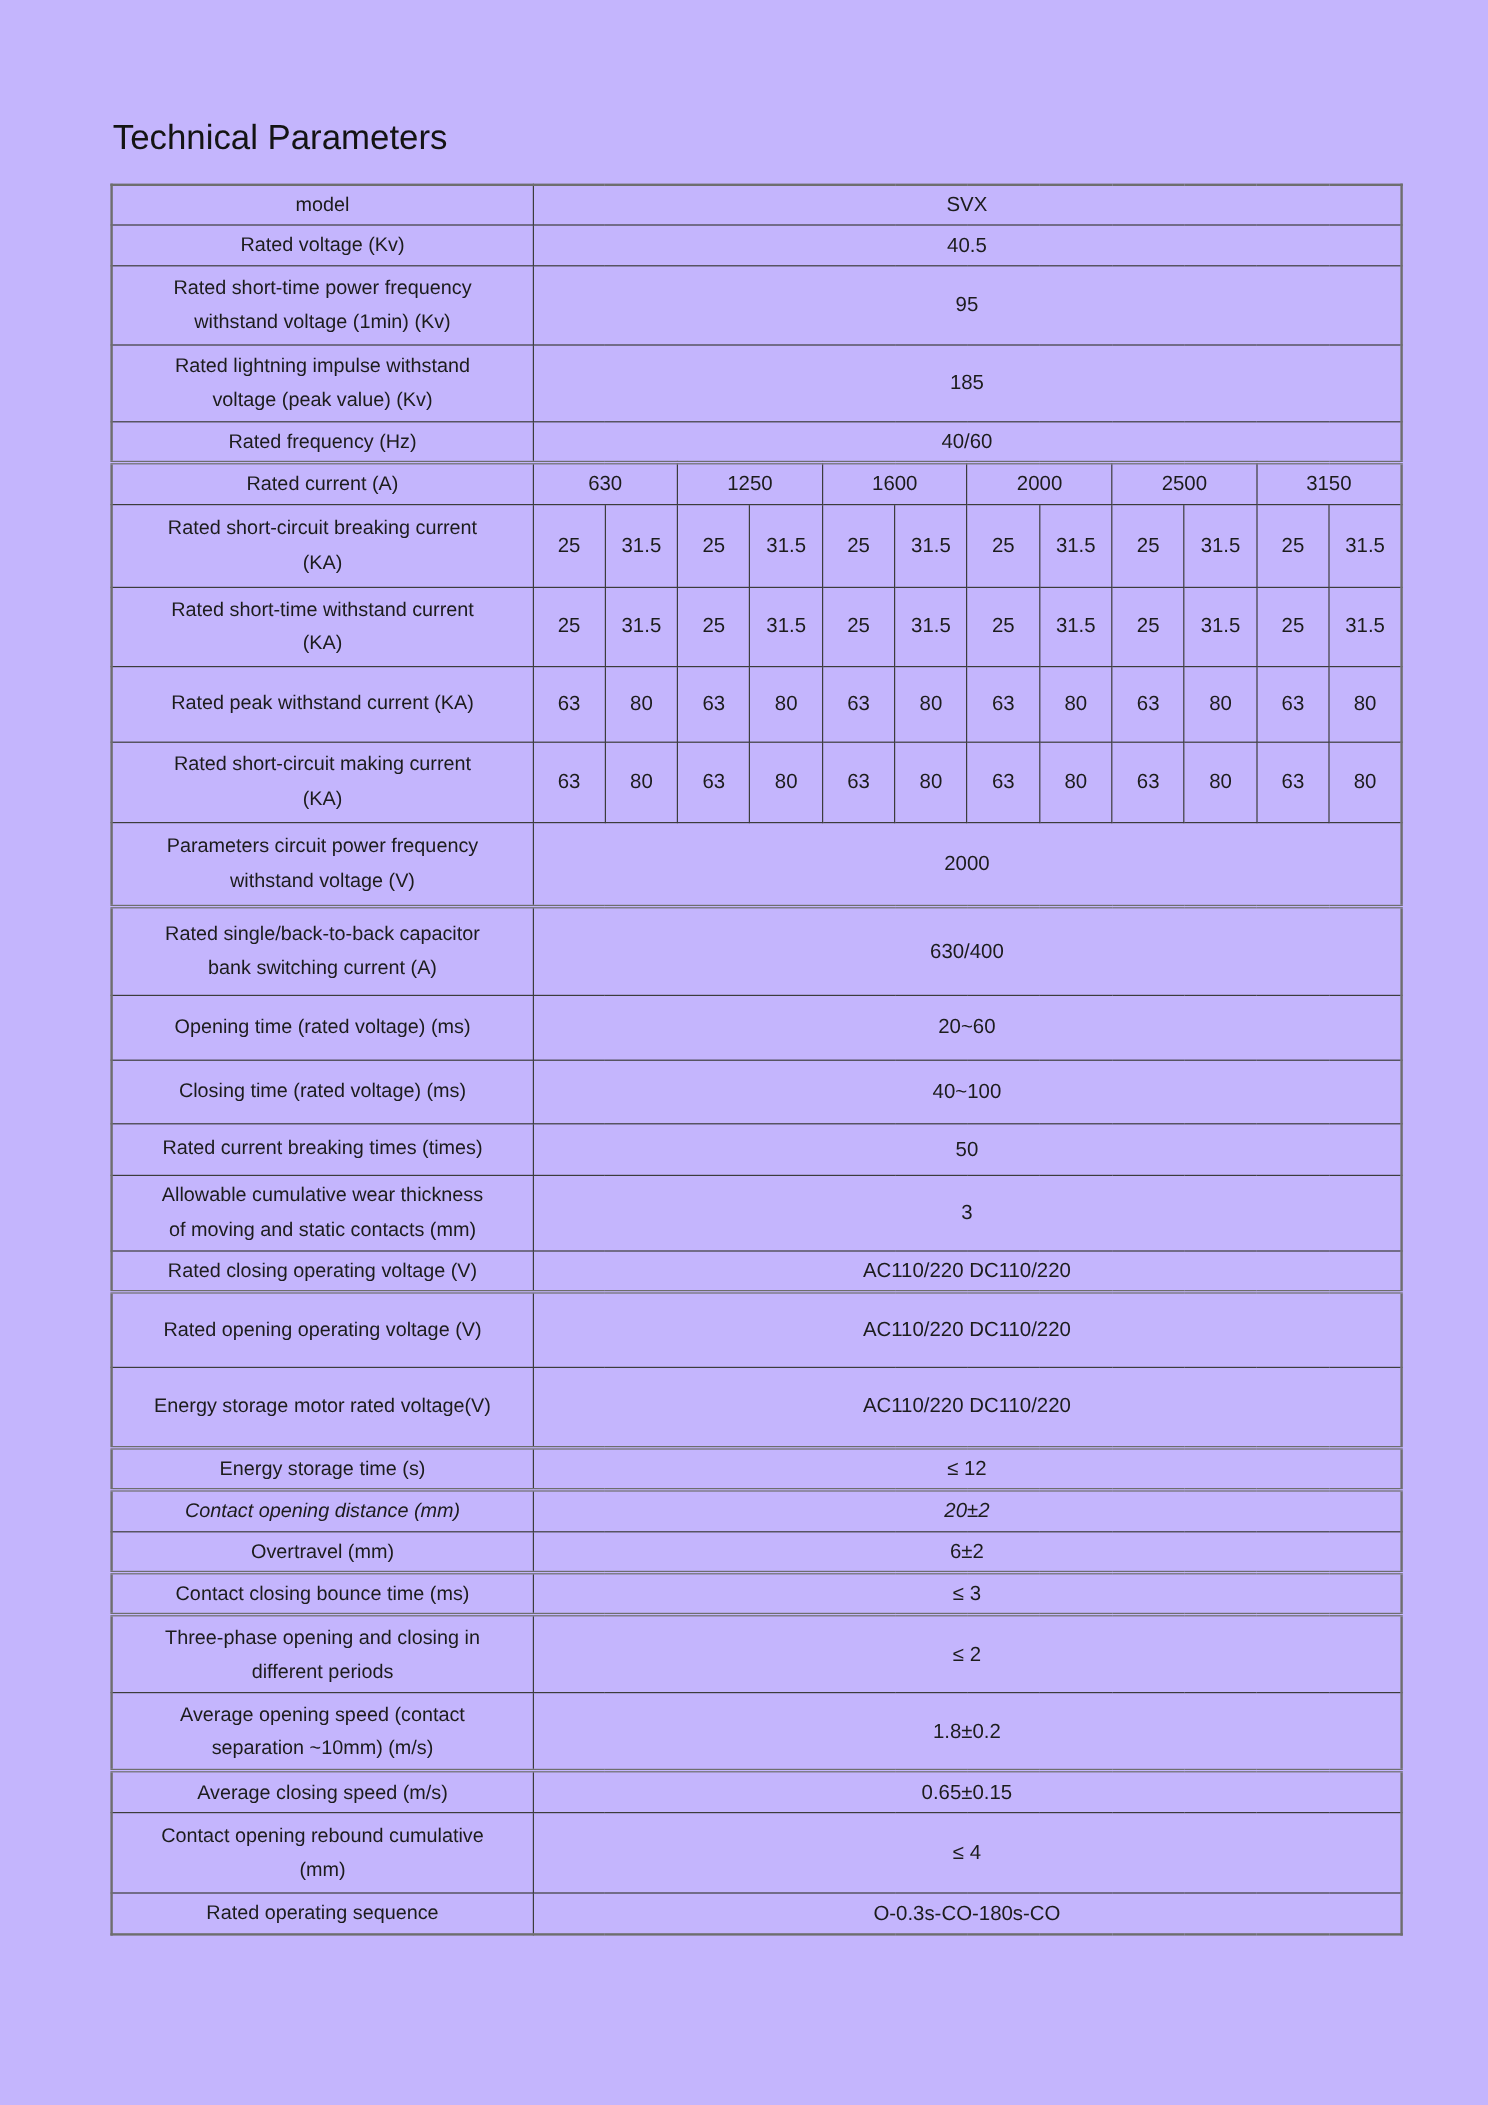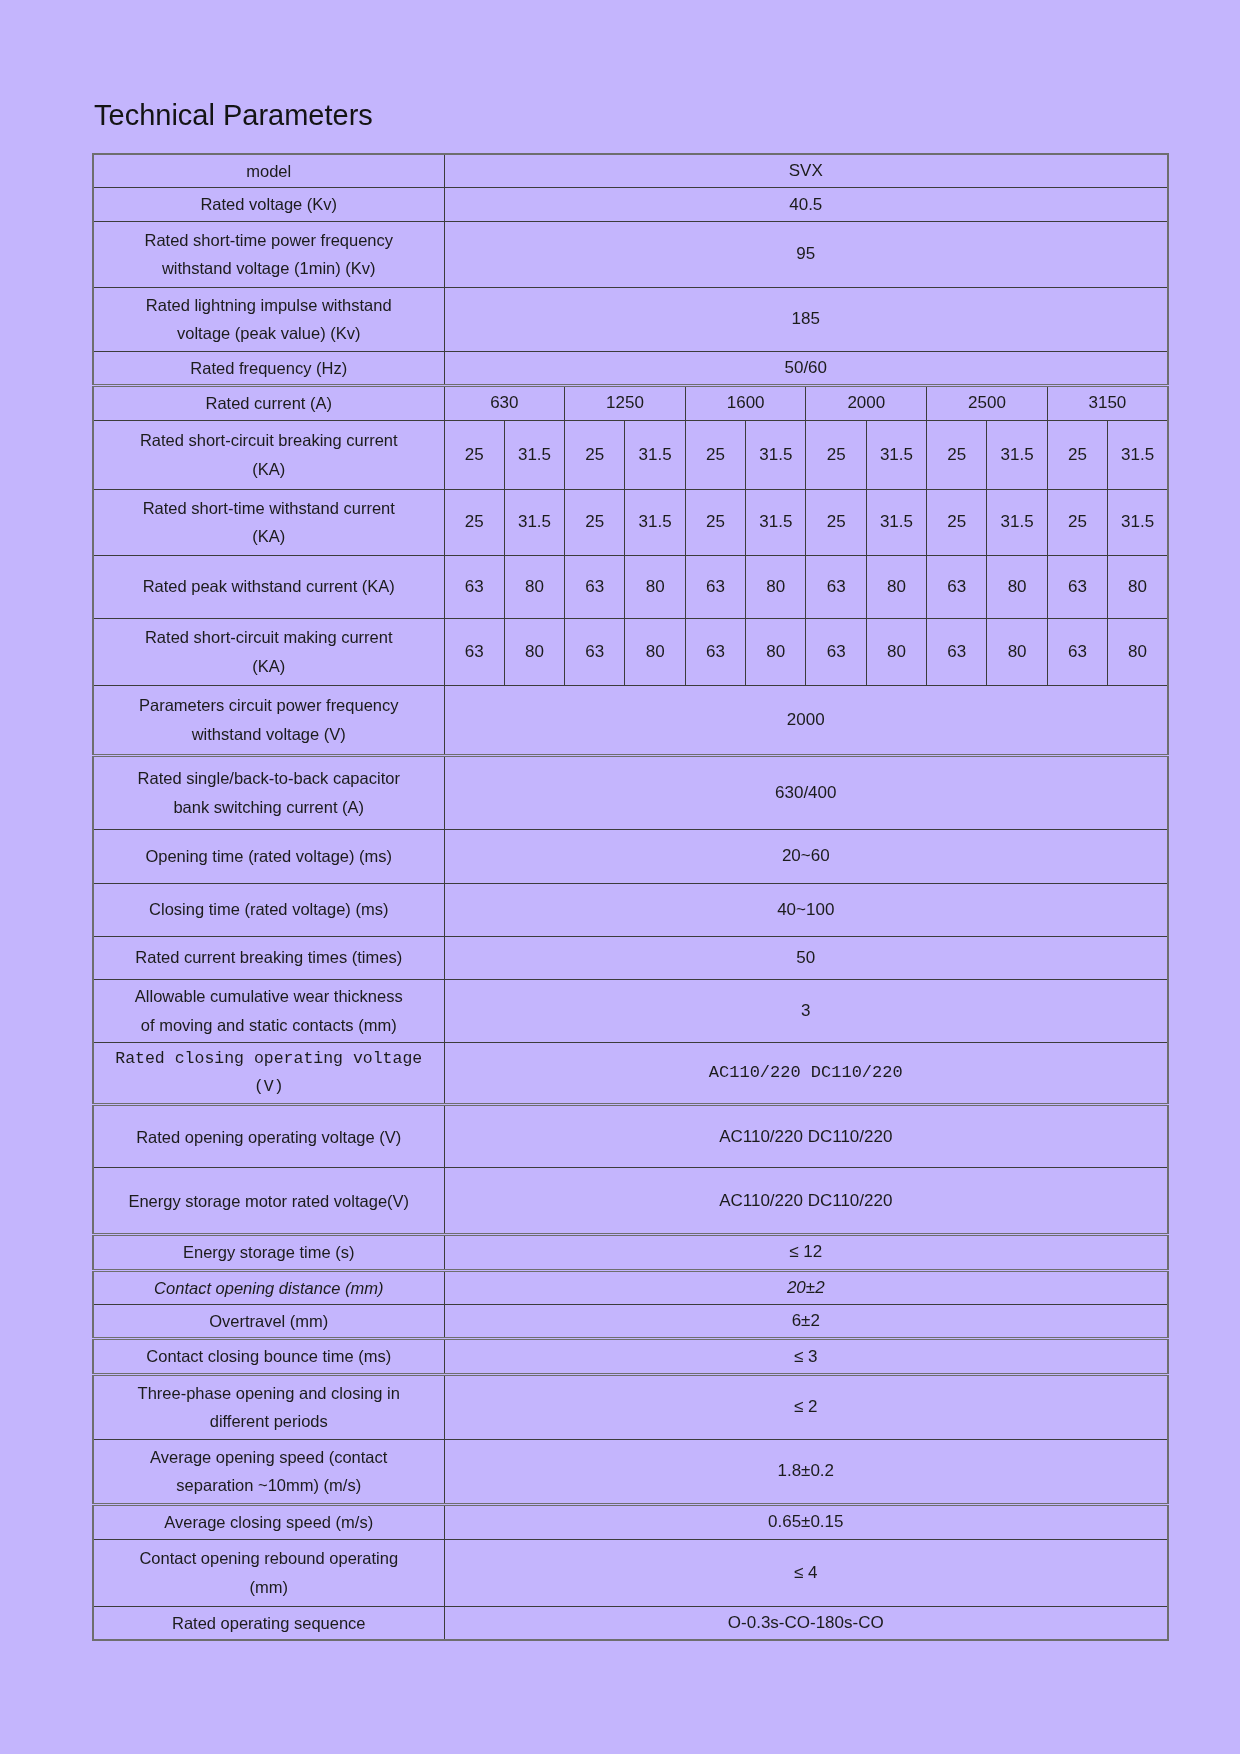--- a/index.html
+++ b/index.html
@@ -85,21 +85,21 @@
 withstand voltage (1min) (Kv)</td>
           <td colspan="12" class="value-cell">95</td>
         </tr>
         <tr style="height: 64px;">
           <td class="label-cell">Rated lightning impulse withstand
 voltage (peak value) (Kv)</td>
           <td colspan="12" class="value-cell">185</td>
         </tr>
         <tr class="thick-after" style="height: 32px;">
           <td class="label-cell">Rated frequency (Hz)</td>
-          <td colspan="12" class="value-cell">50/60</td>
+          <td colspan="12" class="value-cell">40/60</td>
         </tr>
         <tr style="height: 33px;">
           <td class="label-cell">Rated current (A)</td>
           <td colspan="2" class="value-cell">630</td>
           <td colspan="2" class="value-cell">1250</td>
           <td colspan="2" class="value-cell">1600</td>
           <td colspan="2" class="value-cell">2000</td>
           <td colspan="2" class="value-cell">2500</td>
           <td colspan="2" class="value-cell">3150</td>
         </tr>
@@ -186,21 +186,21 @@
         </tr>
         <tr style="height: 43px;">
           <td class="label-cell">Rated current breaking times (times)</td>
           <td colspan="12" class="value-cell">50</td>
         </tr>
         <tr style="height: 63px;">
           <td class="label-cell">Allowable cumulative wear thickness
 of moving and static contacts (mm)</td>
           <td colspan="12" class="value-cell">3</td>
         </tr>
-        <tr class="thick-after" style="height: 32px; font-family: Liberation Mono, monospace;">
+        <tr class="thick-after" style="height: 32px;">
           <td class="label-cell">Rated closing operating voltage (V)</td>
           <td colspan="12" class="value-cell">AC110/220 DC110/220</td>
         </tr>
         <tr style="height: 63px;">
           <td class="label-cell">Rated opening operating voltage (V)</td>
           <td colspan="12" class="value-cell">AC110/220 DC110/220</td>
         </tr>
         <tr class="thick-after" style="height: 67px;">
           <td class="label-cell">Energy storage motor rated voltage(V)</td>
           <td colspan="12" class="value-cell">AC110/220 DC110/220</td>
@@ -229,21 +229,21 @@
         <tr class="thick-after" style="height: 65px;">
           <td class="label-cell">Average opening speed (contact
 separation ~10mm) (m/s)</td>
           <td colspan="12" class="value-cell">1.8±0.2</td>
         </tr>
         <tr style="height: 35px;">
           <td class="label-cell">Average closing speed (m/s)</td>
           <td colspan="12" class="value-cell">0.65±0.15</td>
         </tr>
         <tr style="height: 67px;">
-          <td class="label-cell">Contact opening rebound operating
+          <td class="label-cell">Contact opening rebound cumulative
 (mm)</td>
           <td colspan="12" class="value-cell">≤ 4</td>
         </tr>
         <tr style="height: 33px;">
           <td class="label-cell">Rated operating sequence</td>
           <td colspan="12" class="value-cell">O-0.3s-CO-180s-CO</td>
         </tr>
       </tbody>
   </table>
 </div>

